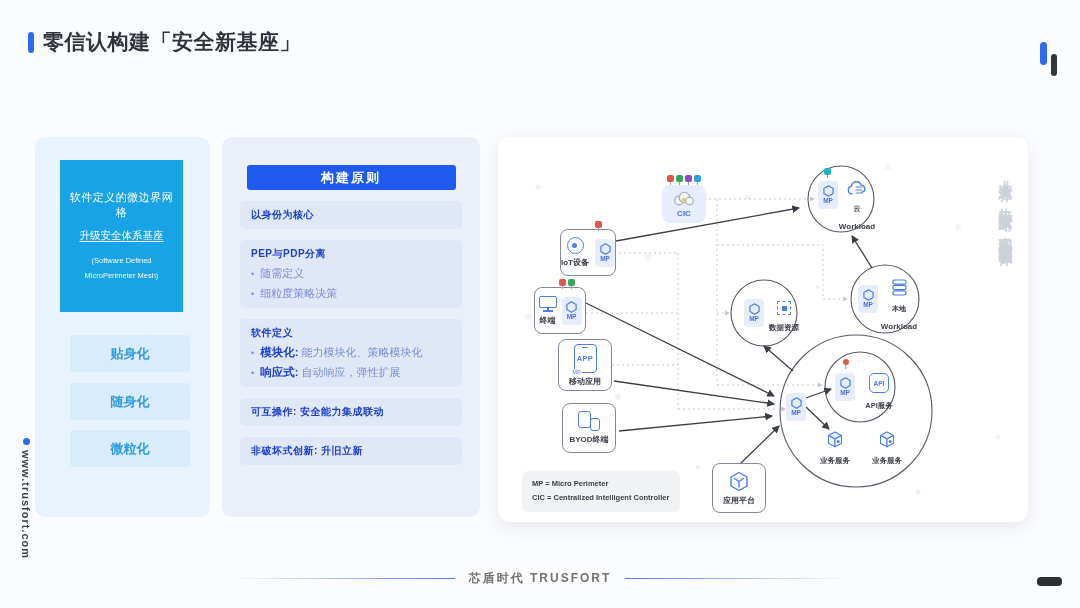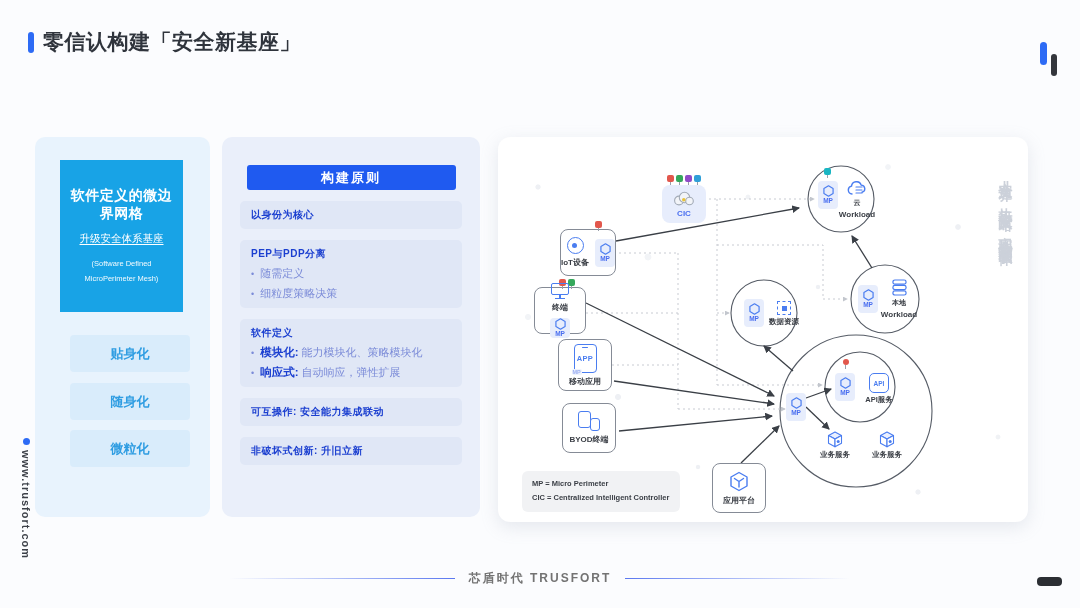--- a/index.html
+++ b/index.html
@@ -19,21 +19,21 @@
   .pill-dark  { left:1051px; top:54px; width:6px; height:22px; background:#33363c; }
   .pill-bottom{ left:1037px; top:577px; width:25px; height:9px; background:#2b2e33; }
   
   .site-col { position:absolute; left:20px; top:438px; display:flex; flex-direction:column; align-items:center; gap:5px; }
   .site-dot { width:7px; height:7px; border-radius:50%; background:#2d6bf5; }
   .site-url { writing-mode:vertical-rl; text-orientation:sideways; font-size:11px; font-weight:bold; color:#3c4048; letter-spacing:1px; }
   
   .left-panel { position:absolute; left:35px; top:137px; width:175px; height:380px; background:#e8f3fd; border-radius:10px; }
   .hero { position:absolute; left:25px; top:23px; width:123px; height:152px; background:#18a3e6; color:#fff;
           display:flex; flex-direction:column; align-items:center; justify-content:center; text-align:center; padding:8px 7px; }
-  .hero-title { font-size:14px; font-weight:bold; letter-spacing:.5px; }
+  .hero-title { font-size:11px; font-weight:normal; letter-spacing:.5px; }
   .hero-sub { font-size:10.5px; margin-top:9px; text-decoration:underline; text-underline-offset:2px; }
   .hero-cap { font-size:7.5px; margin-top:10px; line-height:2; opacity:.95; }
   .tag { position:absolute; left:35px; width:120px; height:37px; background:#d9ecfb; border-radius:4px;
          display:flex; align-items:center; justify-content:center; color:#2f9de2; font-size:13px; font-weight:600; }
   .tag1 { top:198px; } .tag2 { top:246px; } .tag3 { top:293px; }
   
   .principles { position:absolute; left:222px; top:137px; width:258px; height:380px; background:#eaeffa; border-radius:10px; }
   .p-header { margin:28px auto 0; width:209px; height:25px; background:#1f5af0; border-radius:3px; color:#fff;
               font-size:13px; font-weight:bold; display:flex; align-items:center; justify-content:center; letter-spacing:2px; }
   .p-item { margin:11px 18px 0; background:#e0e7f6; border-radius:5px; padding:7px 11px; }
@@ -58,21 +58,21 @@
                radial-gradient(circle at 390px 30px, #f2f4f7 2.4px, transparent 3.2px),
                radial-gradient(circle at 30px 180px, #f2f4f7 2.6px, transparent 3.4px); }
   .edges { position:absolute; left:0; top:0; }
   .side-note { position:absolute; right:13px; top:34px; height:345px; writing-mode:vertical-rl; text-orientation:upright;
                color:#ccd1da; font-size:14px; font-weight:600; letter-spacing:2px; }
   
   .dnode { position:absolute; background:#fff; border:1.2px solid #858b96; border-radius:8px;
            display:flex; align-items:center; justify-content:center; }
   .ncol { display:flex; flex-direction:column; align-items:center; gap:3px; }
   .nlabel { font-size:8px; font-weight:600; color:#3a3e45; white-space:nowrap; }
-  .free-col { position:absolute; display:flex; flex-direction:column; align-items:center; gap:2px; }
+  .free-col { position:absolute; display:flex; flex-direction:column; align-items:center; gap:8px; }
   
   .mp { width:20px; height:28px; background:#e7edfc; border-radius:4px;
         display:flex; flex-direction:column; align-items:center; justify-content:center; gap:1px; }
   .mp svg { width:11px; height:12px; }
   .mp b { font-size:6.5px; color:#4a6ff0; line-height:1; }
   .mp-abs { position:absolute; }
   
   .flag { position:absolute; width:7px; height:10px; }
   .flag::before { content:""; position:absolute; top:0; left:0; width:7px; height:7px; border-radius:2px; background:var(--c,#e2574c); }
   .flag::after  { content:""; position:absolute; top:7px; left:3px; width:1px; height:3px; background:#9aa0ab; }
@@ -272,21 +272,21 @@
       <div class="nlabel">IoT设备</div>
     </div>
     <div class="mp">
       <svg>
           <use href="#hex"></use>
         </svg>
       <b>MP</b>
     </div>
   </div>
 
-  <div class="dnode" style="left:36px; top:150px; width:52px; height:47px; gap:5px;flex-direction:column;">
+  <div class="dnode" style="left:36px; top:150px; width:52px; height:47px; gap:5px;">
     <div class="flag" style="--c:#e2574c; right:19px; top:-9px;"></div>
     <div class="flag" style="--c:#35a85b; right:10px; top:-9px;"></div>
     <div class="ncol">
       <div class="monitor"></div>
       <div class="nlabel">终端</div>
     </div>
     <div class="mp">
       <svg>
           <use href="#hex"></use>
         </svg>

